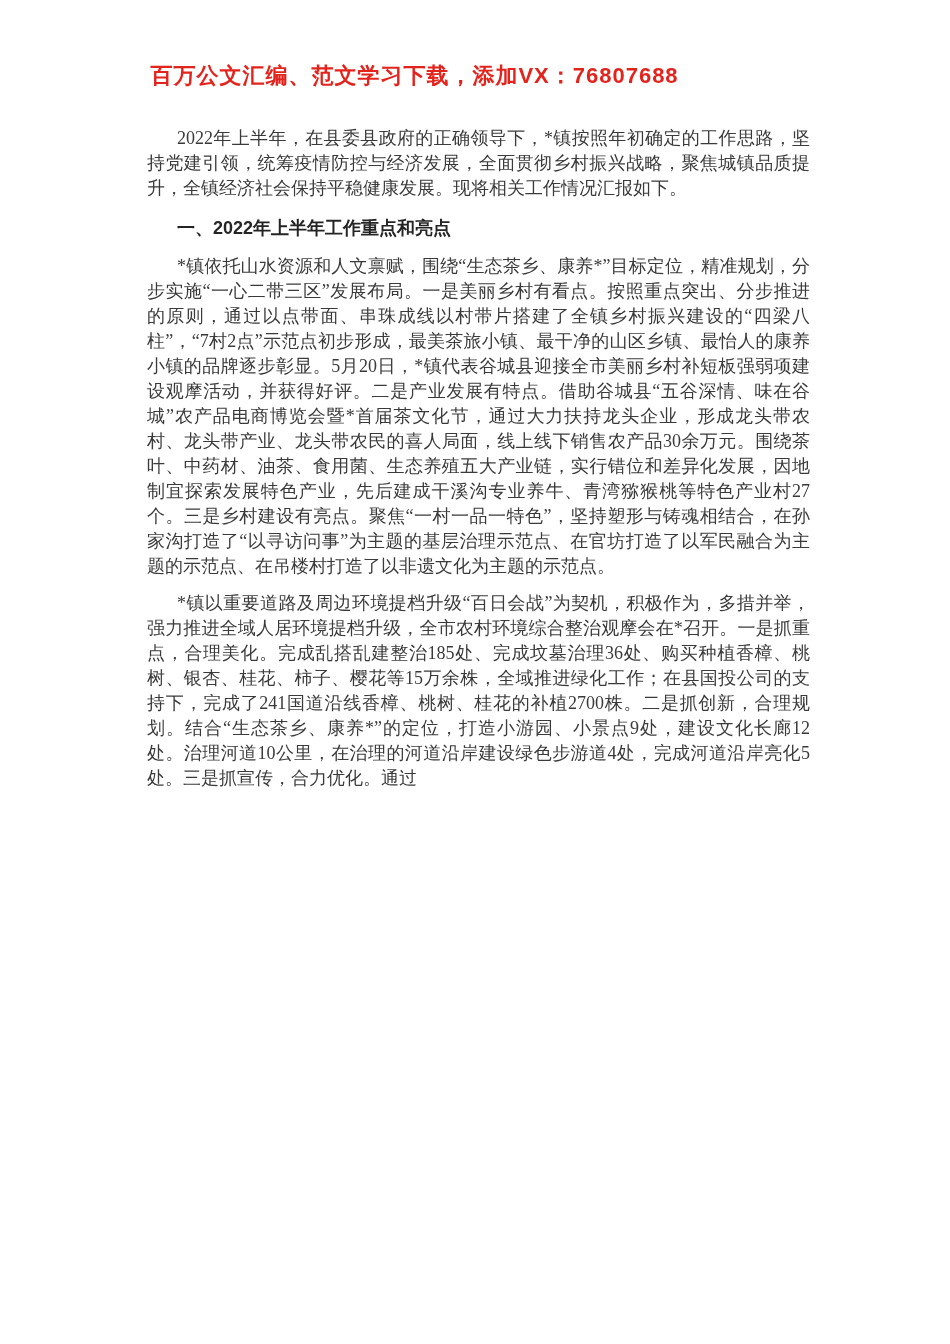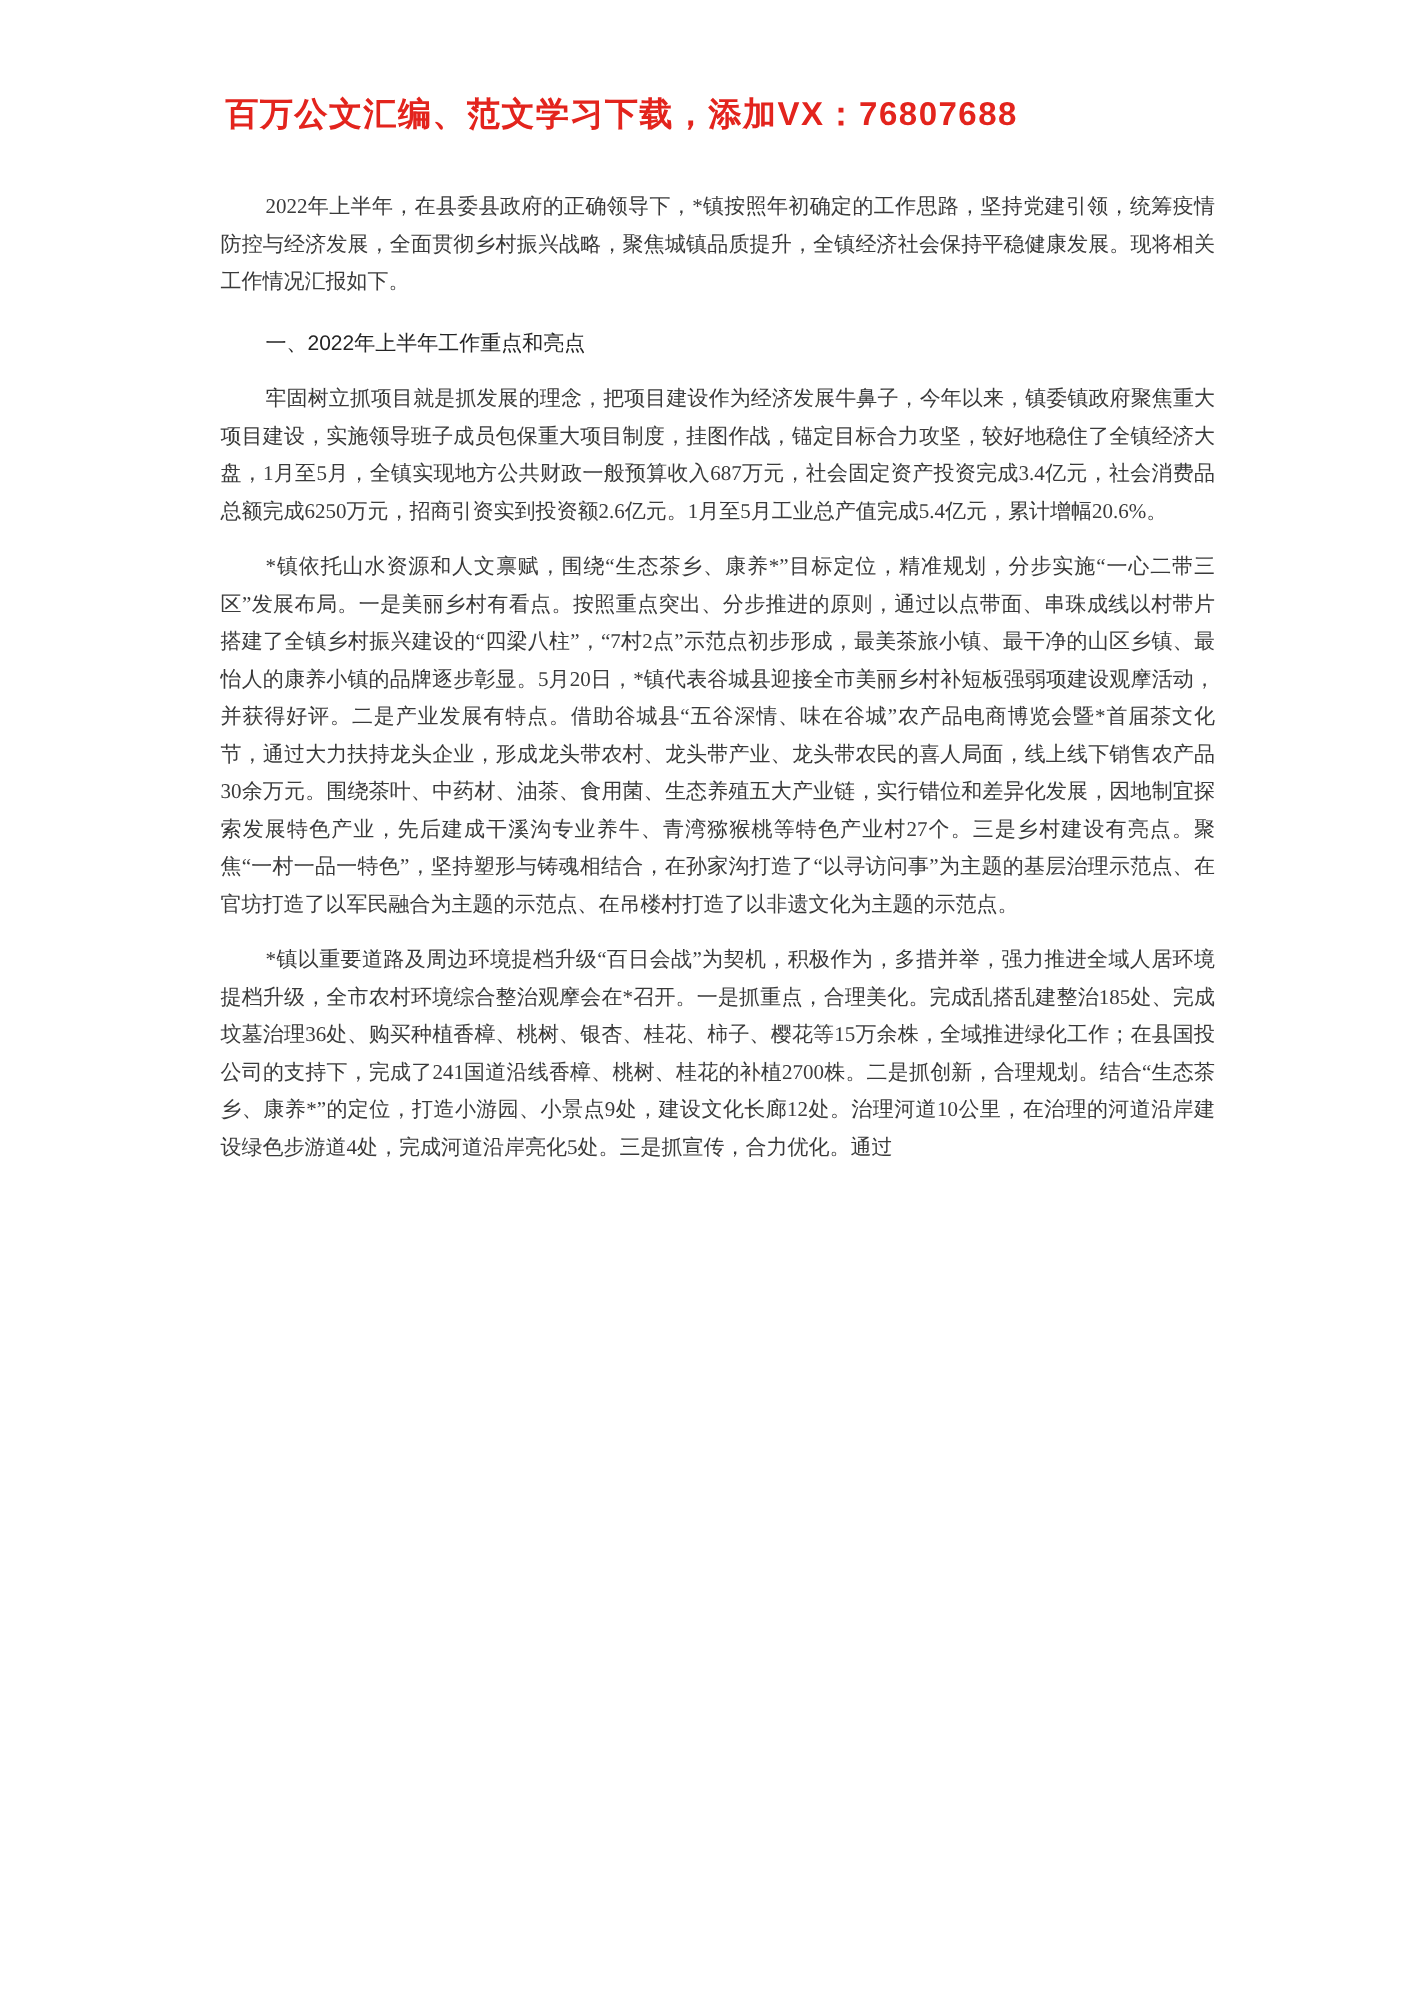--- a/index.html
+++ b/index.html
@@ -27,54 +27,53 @@
     font-weight:700;
     font-size:22px;
     line-height:28px;
     letter-spacing:1px;
   }
   .content{
     position:absolute;
     top:126px;
     left:147px;
     width:663px;
-    font-size:14px;
+    font-size:18px;
     line-height:25px;
     color:var(--body-ink);
     text-align:justify;
     text-justify:inter-ideograph;
   }
   .para{
     margin:0 0 12px 0;
     text-indent:30px;
   }
   .heading-1,.heading-2{
     margin:15px 0 13px 0;
     text-indent:30px;
-    font-weight:400;
+    font-weight:700;
     color:var(--heading-ink);
     font-family:"Liberation Sans","DejaVu Sans",sans-serif;
     text-align:left;
   }
 </style>
 </head>
 <body>
 
 <div class="page">
 
   <div class="promo">百万公文汇编、范文学习下载，添加VX：76807688</div>
 
   <div class="content">
 
     <p class="para">2022年上半年，在县委县政府的正确领导下，*镇按照年初确定的工作思路，坚持党建引领，统筹疫情防控与经济发展，全面贯彻乡村振兴战略，聚焦城镇品质提升，全镇经济社会保持平稳健康发展。现将相关工作情况汇报如下。</p>
 
     <p class="heading-1">一、2022年上半年工作重点和亮点</p>
 
 
-    <p class="para">牢固树立抓项目就是抓发展的理念，把项目建设作为经济发展牛鼻子，今年以来，镇委镇政府聚焦重大项目建设，实施领导班子成员包保重大项目制度，挂图作战，锚定目标合力攻坚，较好地稳住了全镇经济大盘，1月至5月，全镇实现地方公共财政一般预算收入687万元，社会固定资产投资完成3.4亿元，社会消费品总额完成6250万元，招商引资实到投资额2.6亿元。1月至5月工业总产值完成5.4亿元，累计增幅20.6%。</p>
 
 
     <p class="para">*镇依托山水资源和人文禀赋，围绕“生态茶乡、康养*”目标定位，精准规划，分步实施“一心二带三区”发展布局。一是美丽乡村有看点。按照重点突出、分步推进的原则，通过以点带面、串珠成线以村带片搭建了全镇乡村振兴建设的“四梁八柱”，“7村2点”示范点初步形成，最美茶旅小镇、最干净的山区乡镇、最怡人的康养小镇的品牌逐步彰显。5月20日，*镇代表谷城县迎接全市美丽乡村补短板强弱项建设观摩活动，并获得好评。二是产业发展有特点。借助谷城县“五谷深情、味在谷城”农产品电商博览会暨*首届茶文化节，通过大力扶持龙头企业，形成龙头带农村、龙头带产业、龙头带农民的喜人局面，线上线下销售农产品30余万元。围绕茶叶、中药材、油茶、食用菌、生态养殖五大产业链，实行错位和差异化发展，因地制宜探索发展特色产业，先后建成干溪沟专业养牛、青湾猕猴桃等特色产业村27个。三是乡村建设有亮点。聚焦“一村一品一特色”，坚持塑形与铸魂相结合，在孙家沟打造了“以寻访问事”为主题的基层治理示范点、在官坊打造了以军民融合为主题的示范点、在吊楼村打造了以非遗文化为主题的示范点。</p>
 
 
     <p class="para">*镇以重要道路及周边环境提档升级“百日会战”为契机，积极作为，多措并举，强力推进全域人居环境提档升级，全市农村环境综合整治观摩会在*召开。一是抓重点，合理美化。完成乱搭乱建整治185处、完成坟墓治理36处、购买种植香樟、桃树、银杏、桂花、柿子、樱花等15万余株，全域推进绿化工作；在县国投公司的支持下，完成了241国道沿线香樟、桃树、桂花的补植2700株。二是抓创新，合理规划。结合“生态茶乡、康养*”的定位，打造小游园、小景点9处，建设文化长廊12处。治理河道10公里，在治理的河道沿岸建设绿色步游道4处，完成河道沿岸亮化5处。三是抓宣传，合力优化。通过</p>
 
   </div>
 </div>
 

